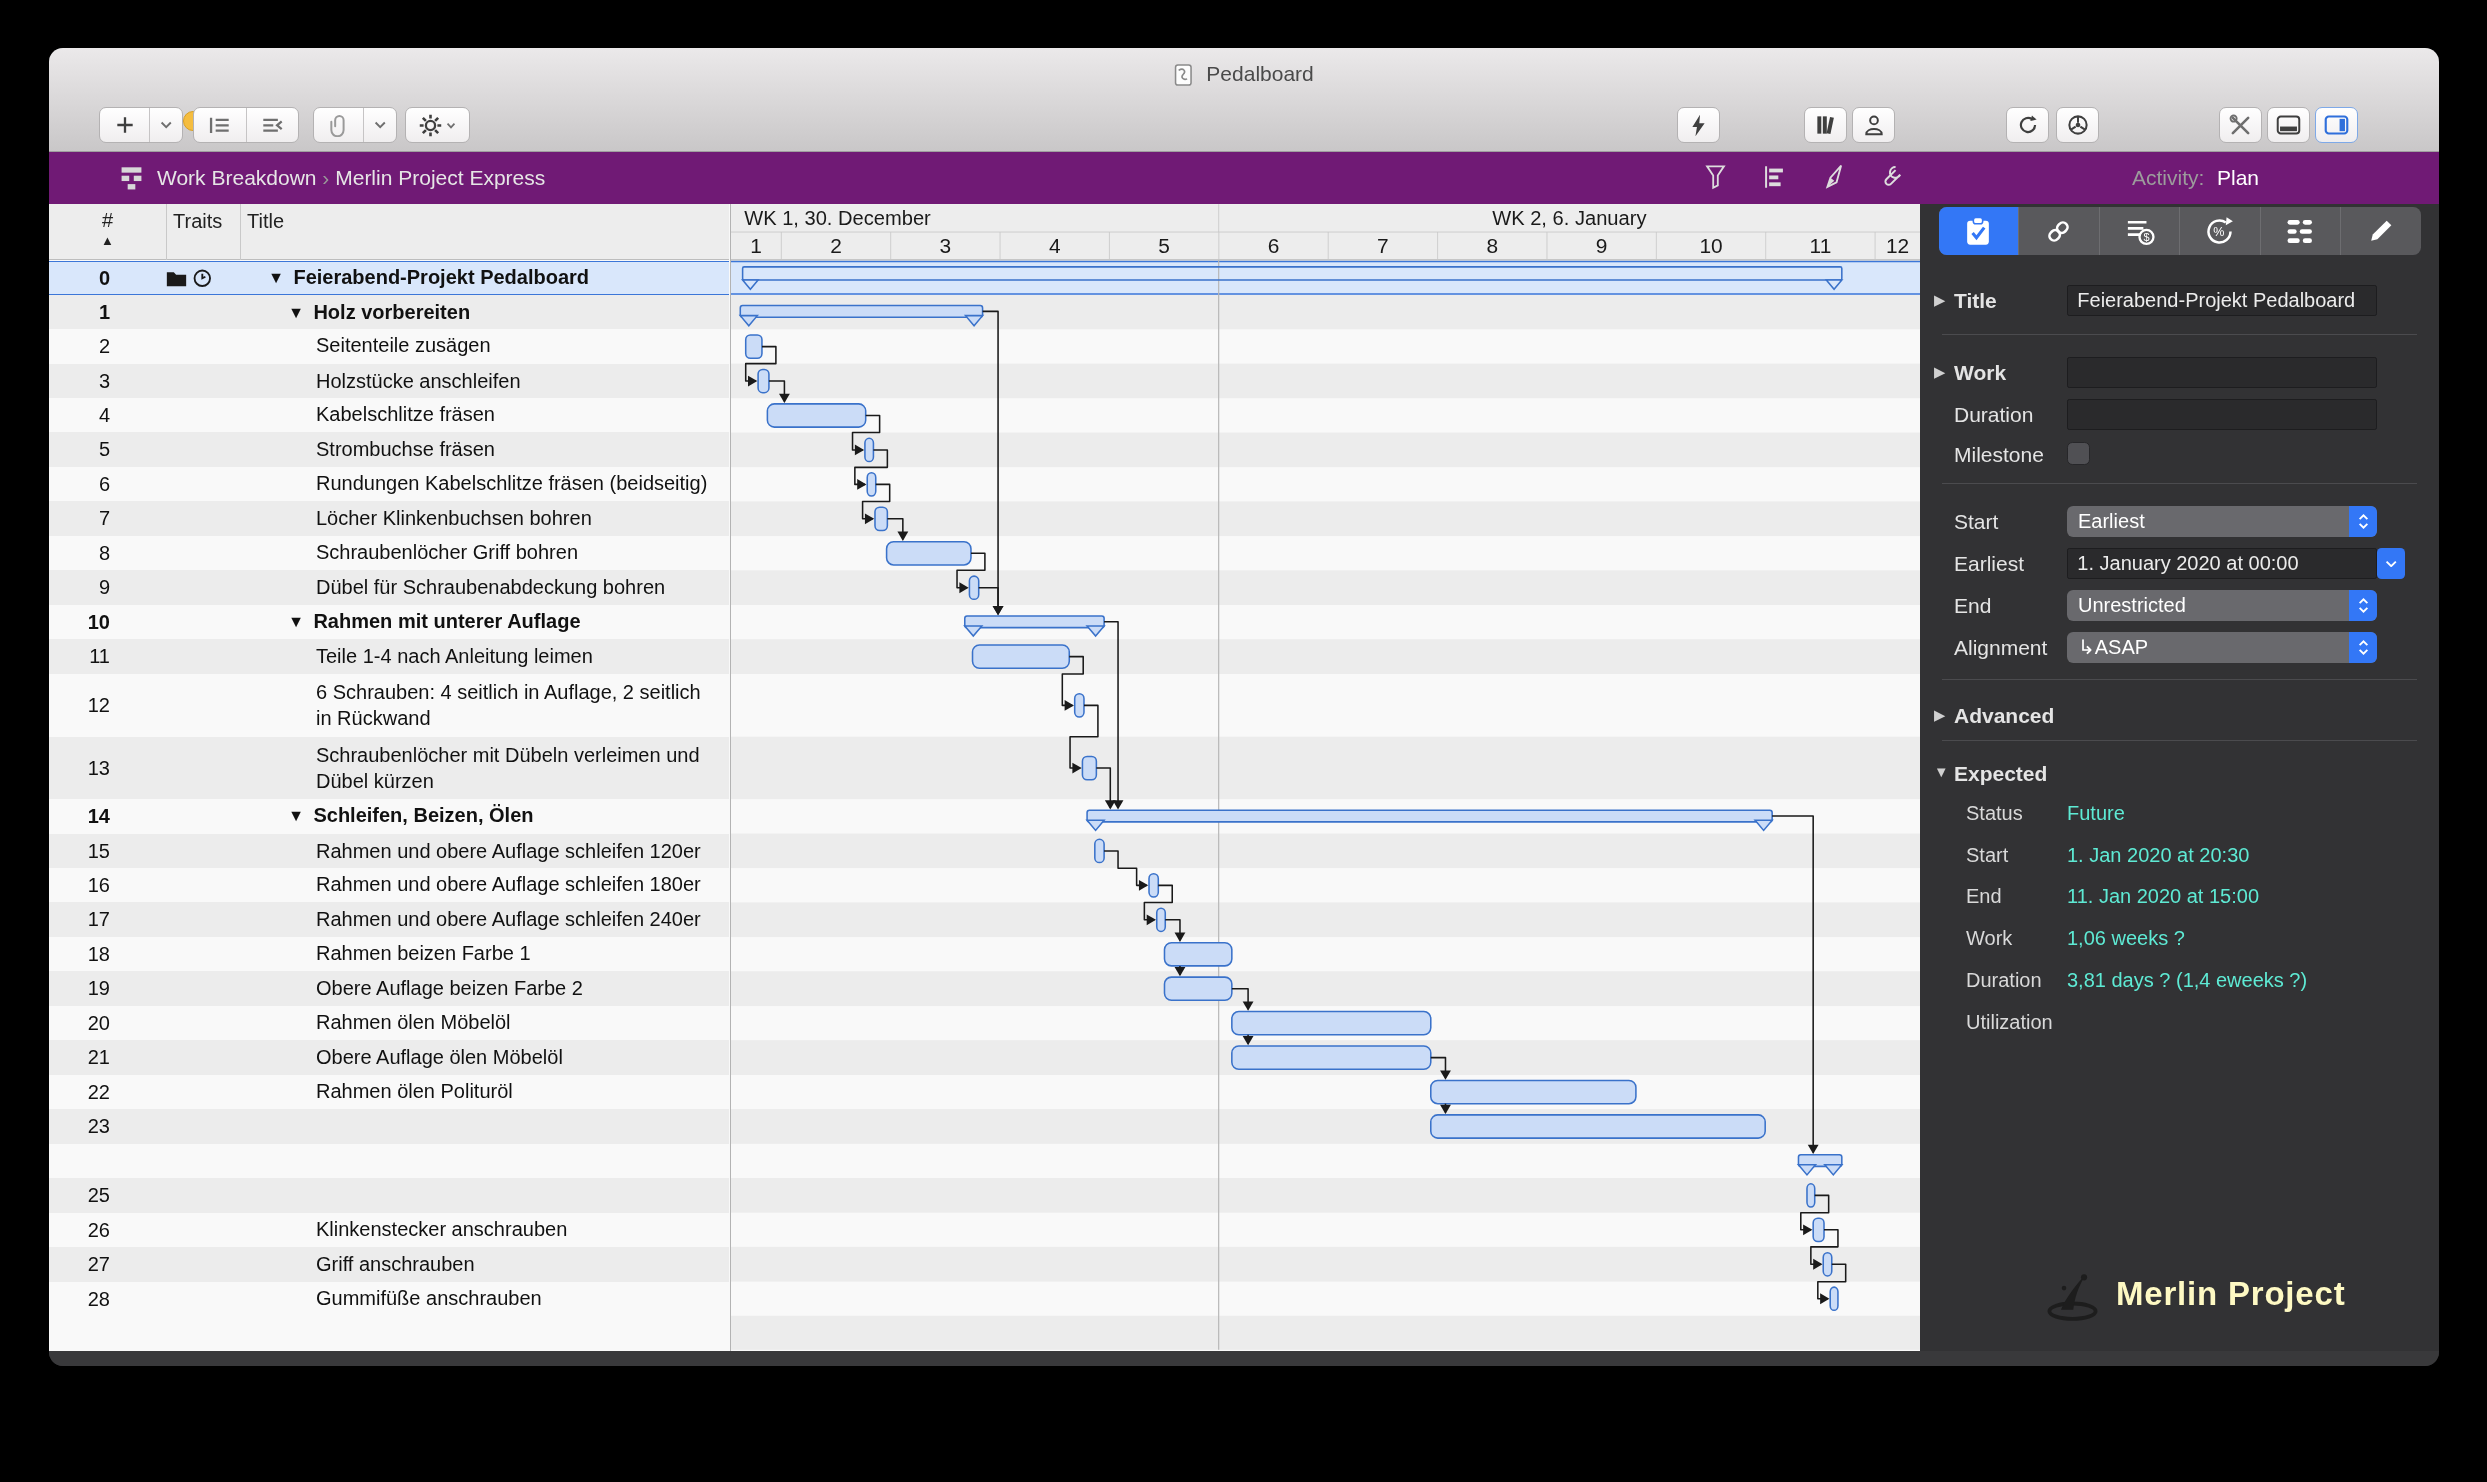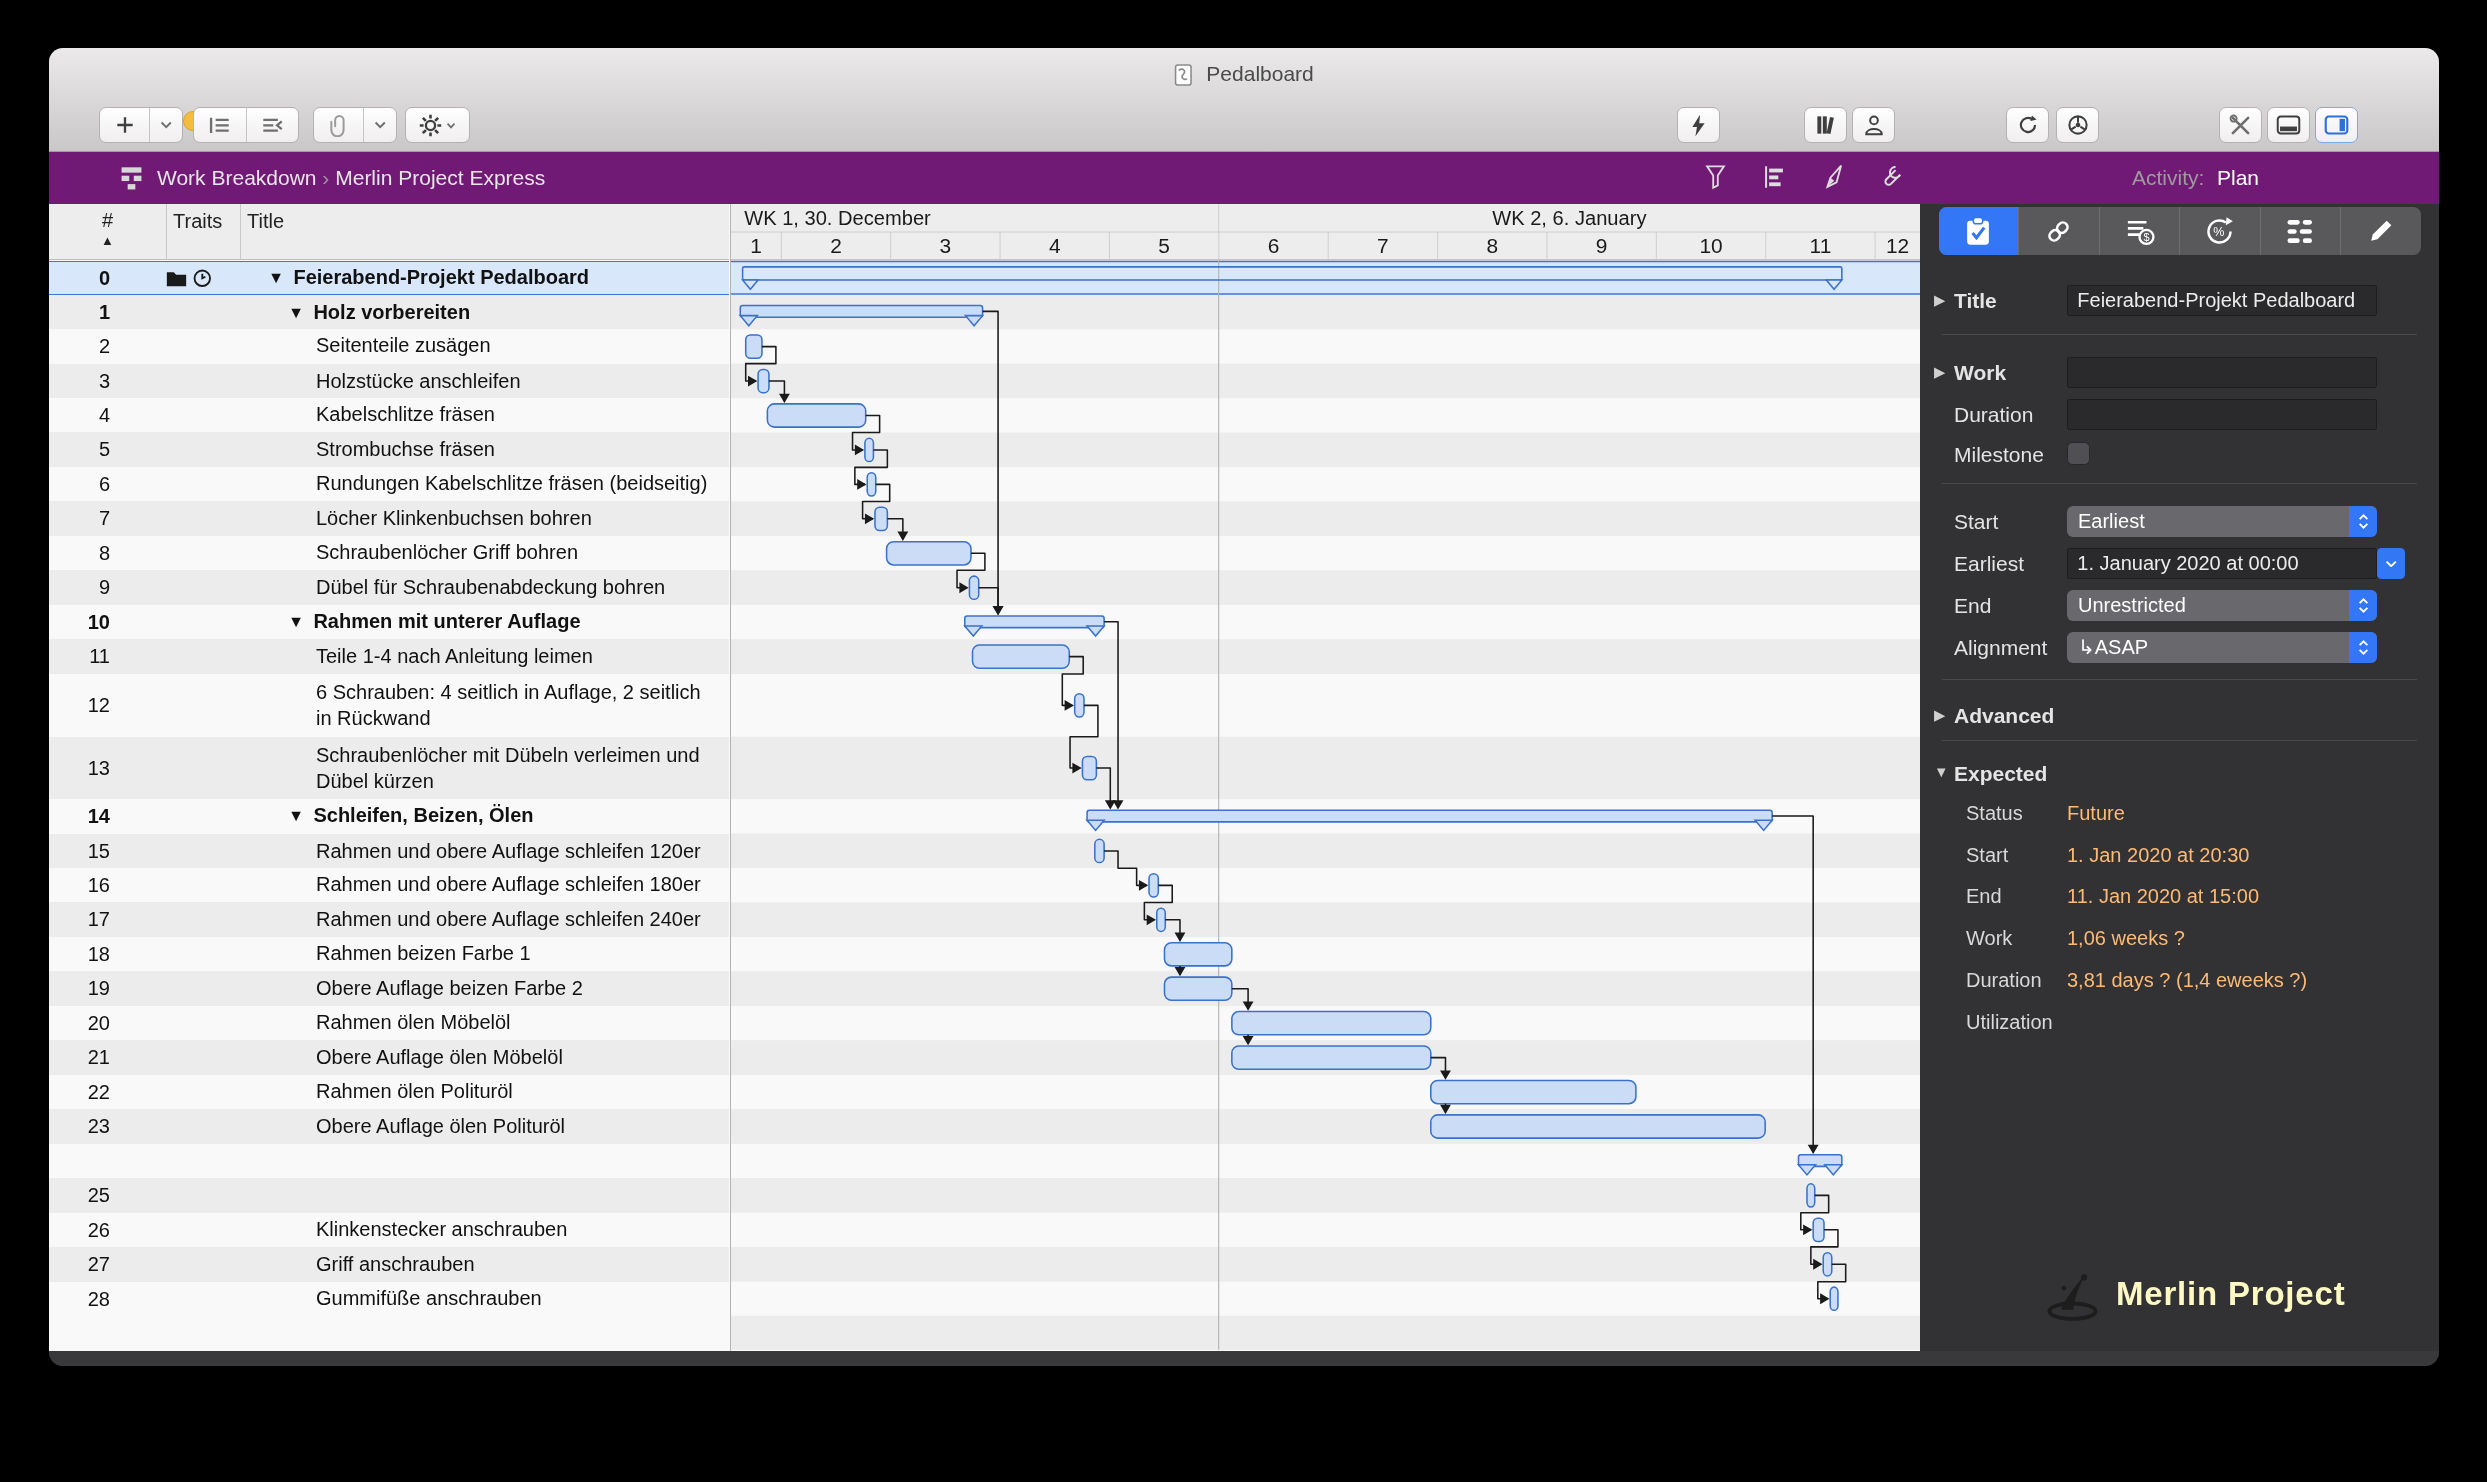--- a/index.html
+++ b/index.html
@@ -46,21 +46,21 @@
   .irow{position:absolute;left:0;width:100%;height:31px;}
   .disc{position:absolute;left:14px;top:6.2px;font-size:14.7px;color:#d0d0d0;}
   .ilabel{position:absolute;left:34px;top:3.9px;font-size:21px;color:#e4e4e4;}
   .ifield{position:absolute;left:147px;top:0;width:310px;height:31px;background:#2a2a2c;border:0.8px solid #1d1d1f;border-radius:2.3px;font-size:20px;color:#ececec;line-height:29px;padding:0 9.3px;}
   .ipopup{position:absolute;left:147px;top:0;width:310px;height:31px;background:#69696d;border-radius:6.2px;font-size:20px;color:#fff;line-height:31px;padding:0 11px;}
   .cap{position:absolute;right:0;top:0;width:28px;height:31px;background:#3377f6;border-radius:0 6.2px 6.2px 0;display:flex;flex-direction:column;align-items:center;justify-content:center;}
   .cap.sq{border-radius:4.6px;}
   .checkbox{position:absolute;left:147px;top:3.1px;width:23px;height:23px;background:#505054;border:0.8px solid #27272a;border-radius:5.4px;}
   .divider{position:absolute;left:22px;width:475px;height:0.8px;background:#4b4b4e;}
   .exlabel{position:absolute;left:46px;top:0;font-size:20px;color:#d9d9d9;}
-  .exvalue{position:absolute;left:147px;top:0;font-size:20px;color:#fdba74;}
+  .exvalue{position:absolute;left:147px;top:0;font-size:20px;color:#5eead4;}
   .watermark{position:absolute;left:124px;top:1061px;color:#fef9c3;display:flex;align-items:center;gap:15px;}
   .watermark .wm-text{font-size:33px;font-weight:bold;letter-spacing:0.8px;}
   
   .bottombar{position:absolute;left:0;bottom:0;width:100%;height:15.5px;background:#39393b;}
 </style>
 </head>
 <body>
 
 <div class="window">
 
@@ -388,23 +388,20 @@
           <div class="orow even" style="top: 871px; height: 34px;">
             <div class="cell-num">22</div>
             <div class="cell-traits"></div>
             <div class="cell-title" style="padding-left:76px;padding-right:15px;">
               <span>Rahmen ölen Polituröl</span>
             </div>
           </div>
           <div class="orow odd" style="top: 905px; height: 35px;">
             <div class="cell-num">23</div>
             <div class="cell-traits"></div>
-            <div class="cell-title" style="padding-left:76px;padding-right:11px;">
-              <span>Obere Auflage ölen Polituröl</span>
-            </div>
           </div>
           <div class="orow even" style="top: 992px; height: 34px; margin-top: 40px;">
             <div class="cell-num bold">24</div>
             <div class="cell-traits"></div>
             <div class="cell-title bold" style="padding-left:48px;padding-right:11px;">
               <span class="caret">▼</span>
               <span>Anbauteile</span>
             </div>
           </div>
           <div class="orow odd" style="top: 974px; height: 35px;">

